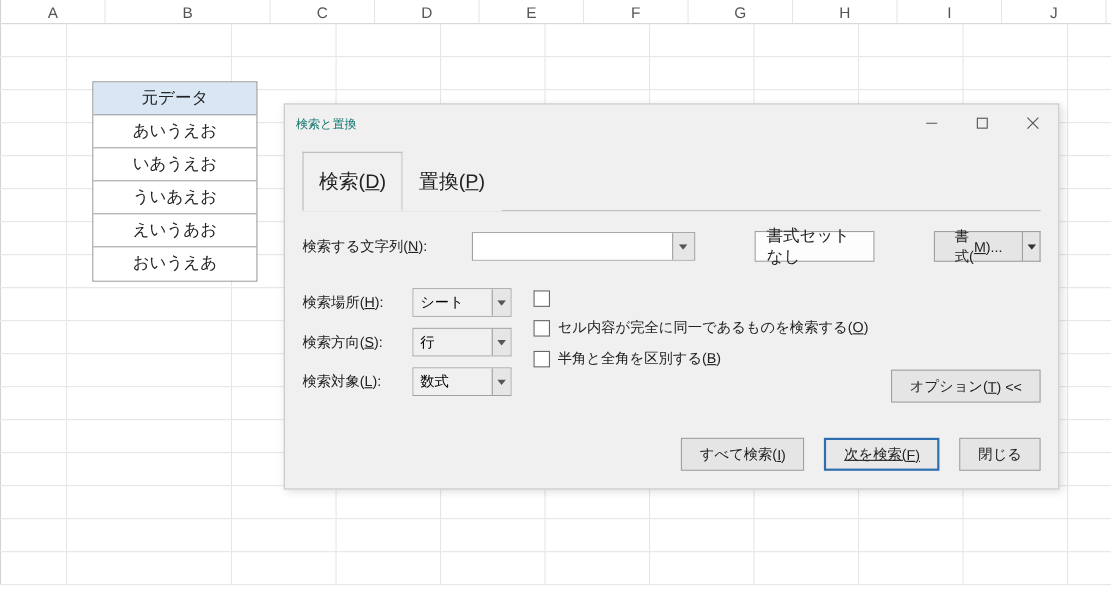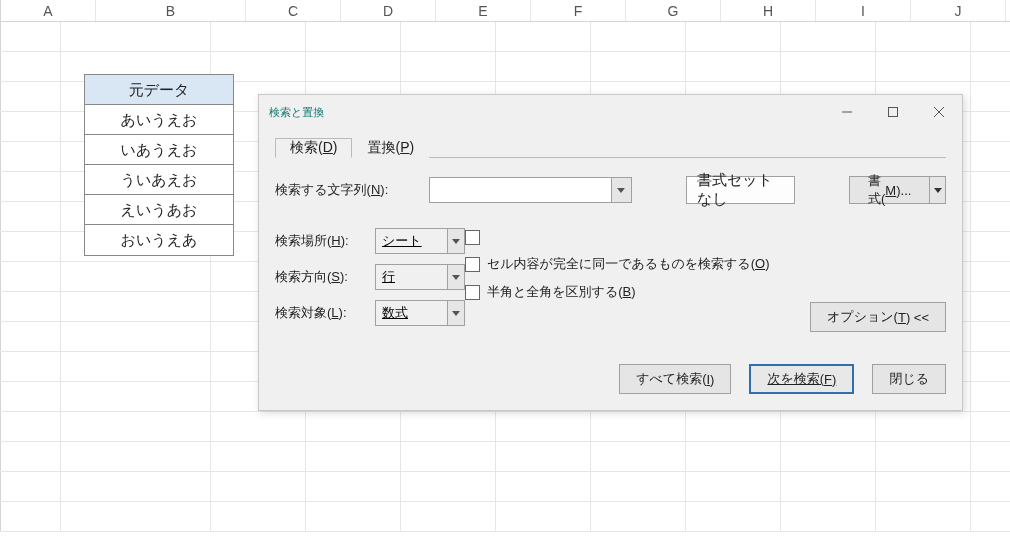--- a/index.html
+++ b/index.html
@@ -112,22 +112,22 @@
   .tbtn svg { stroke: #555; fill: none; }
   .dlg-body {
     padding: 8px 16px 16px 16px;
   }
   .tabs {
     display: flex;
     border-bottom: 1px solid #bbb;
     margin-bottom: 18px;
   }
   .tab {
-    padding: 0 14px;
-    font-size: 14px;
+    padding: 14px 14px;
+    font-size: 18px;
     color: #222;
     background: #f0f0f0;
     border: 1px solid transparent;
     position: relative;
     top: 1px;
   }
   .tab.active {
     background: #f0f0f0;
     border: 1px solid #bbb;
     border-bottom: 1px solid #f0f0f0;
@@ -147,21 +147,20 @@
     border: 1px solid #a0a0a0;
     height: 26px;
     background: #fff;
   }
   .combo input {
     border: none;
     outline: none;
     padding: 0 6px;
     font-size: 13px;
     width: 100%;
-    text-decoration: underline;
   }
   .combo .drop {
     width: 22px;
     background: #e6e6e6;
     border-left: 1px solid #a0a0a0;
     display: flex;
     align-items: center;
     justify-content: center;
   }
   .combo .drop svg { fill: #555; }
@@ -211,20 +210,21 @@
     width: 20px;
     border: 1px solid #a0a0a0;
     border-left: none;
     background: #e5e5e5;
     display: flex;
     align-items: center;
     justify-content: center;
   }
   .opts {
     display: flex;
+    gap: 20px;
     margin-top: 24px;
     justify-content: space-between;
   }
   .opts-left { }
   .opt-row {
     display: flex;
     align-items: center;
     margin-bottom: 10px;
     font-size: 13px;
   }

